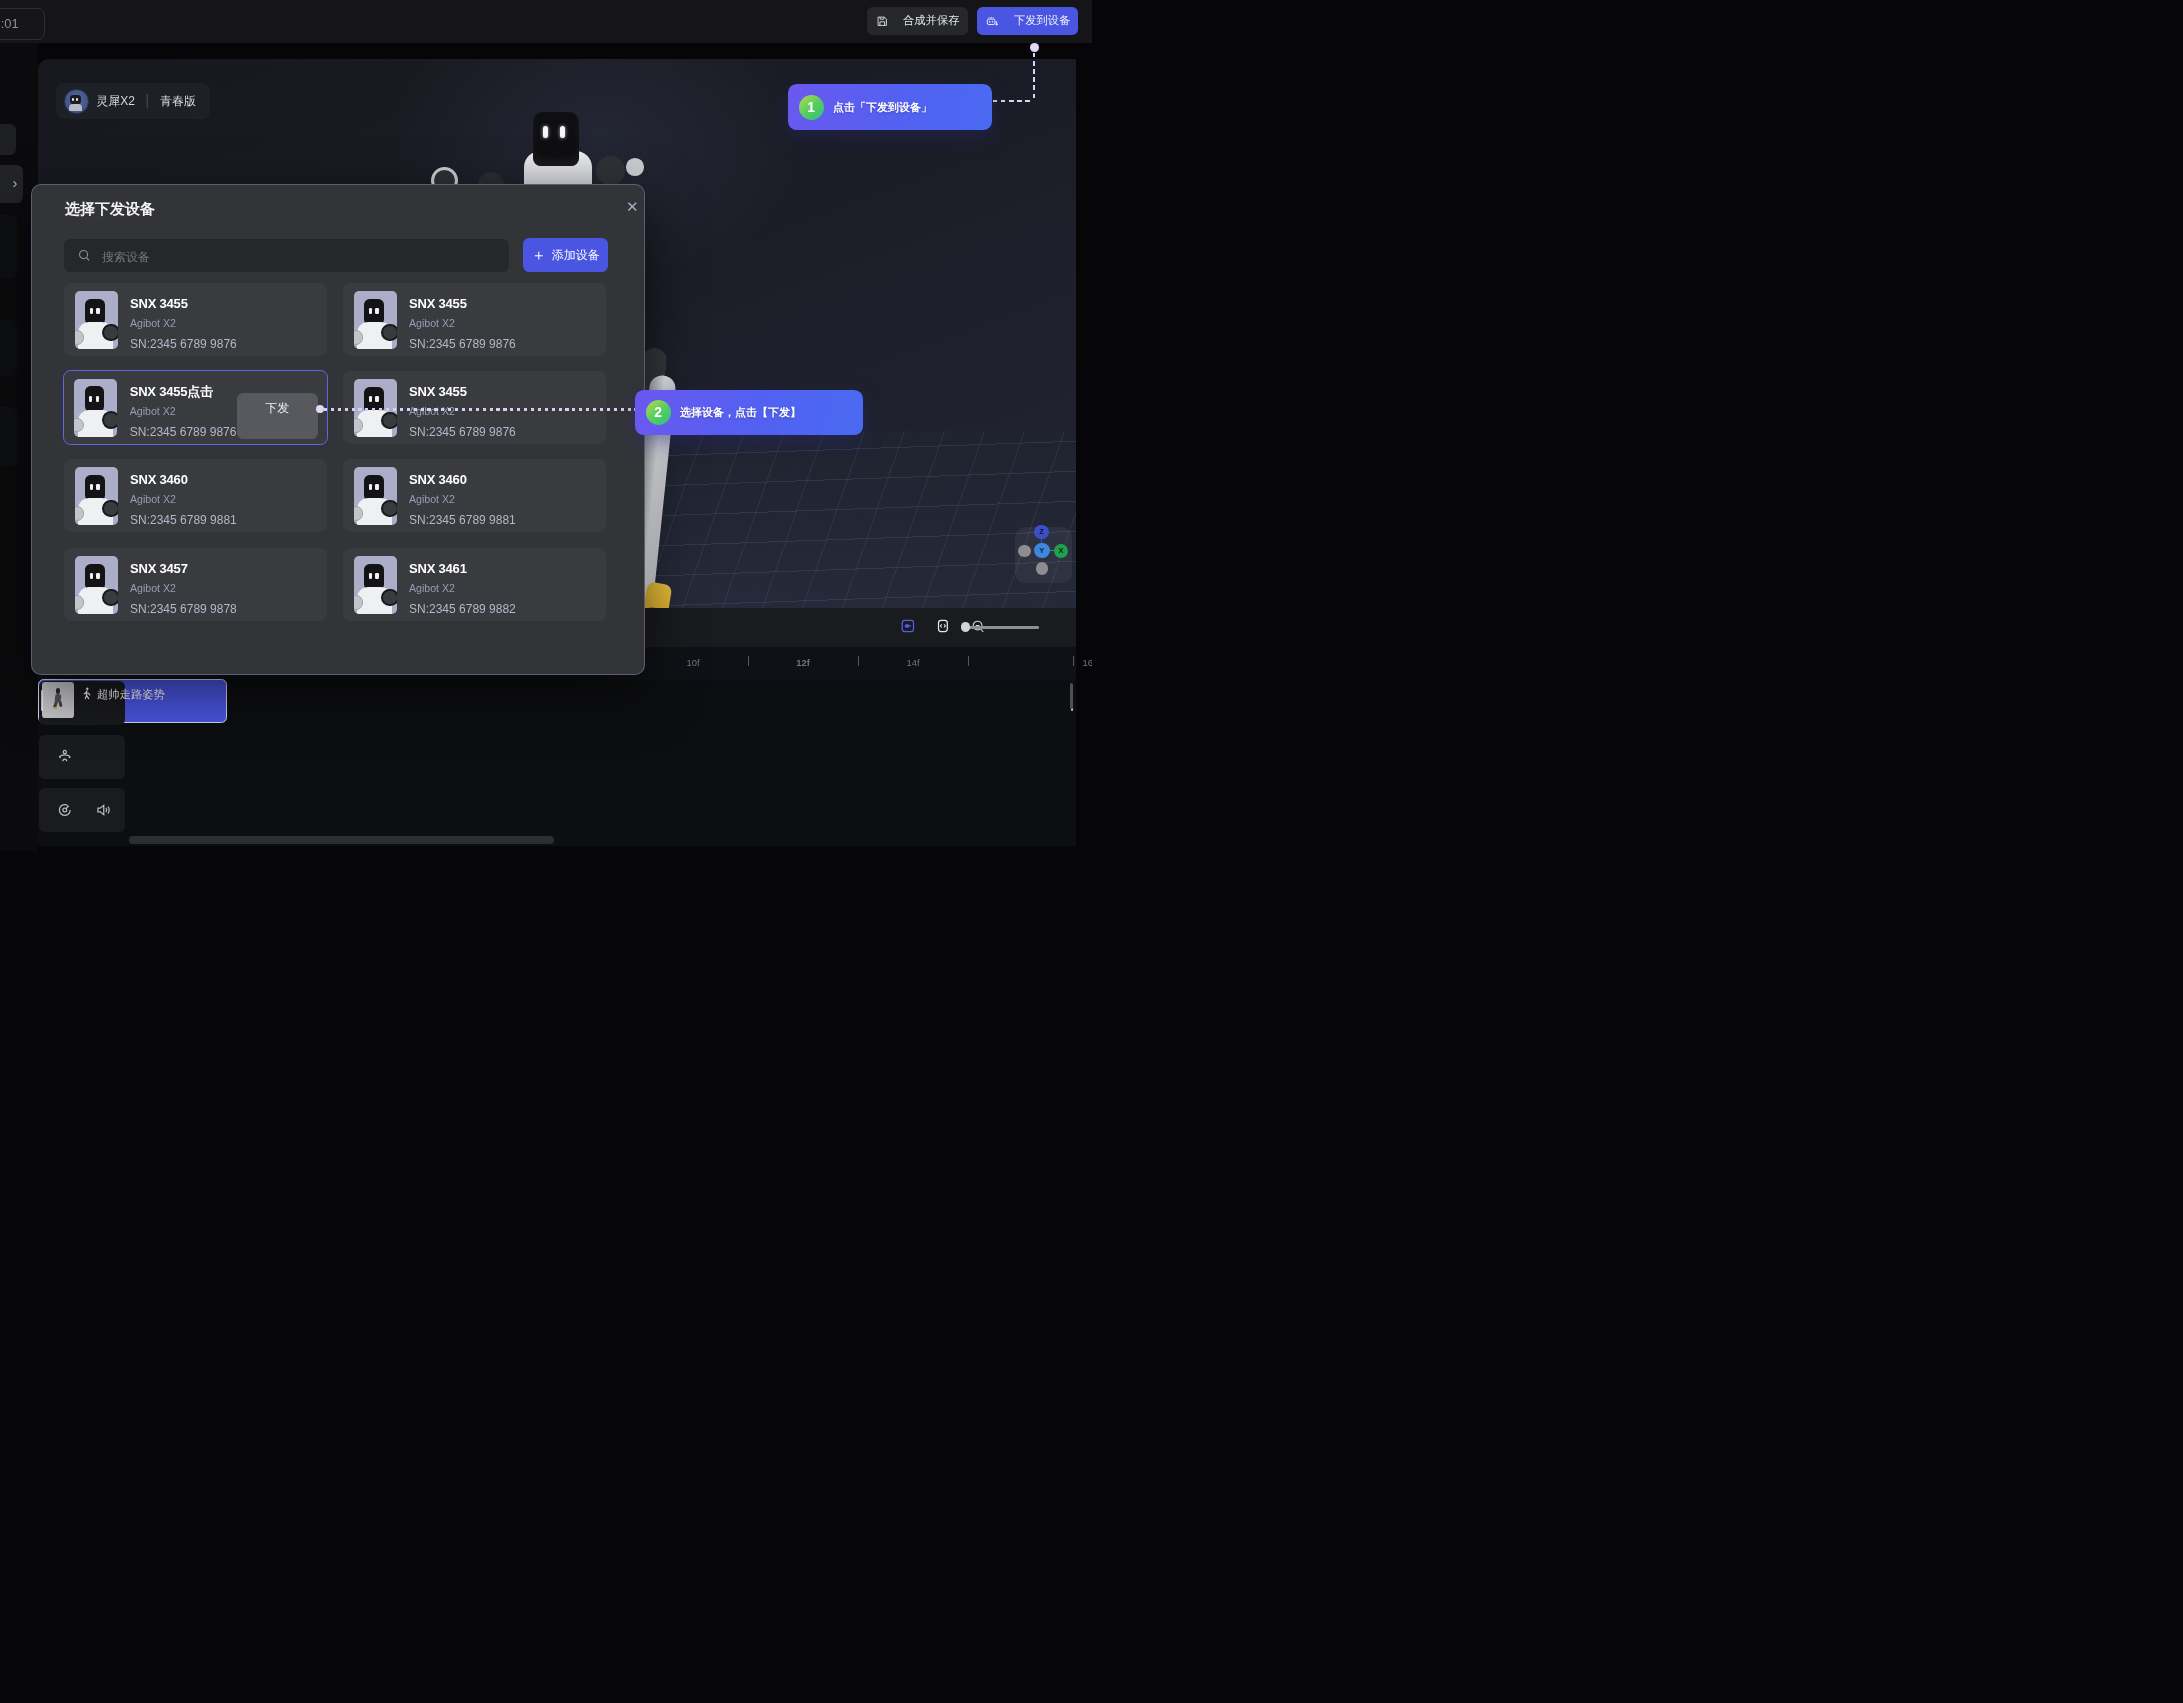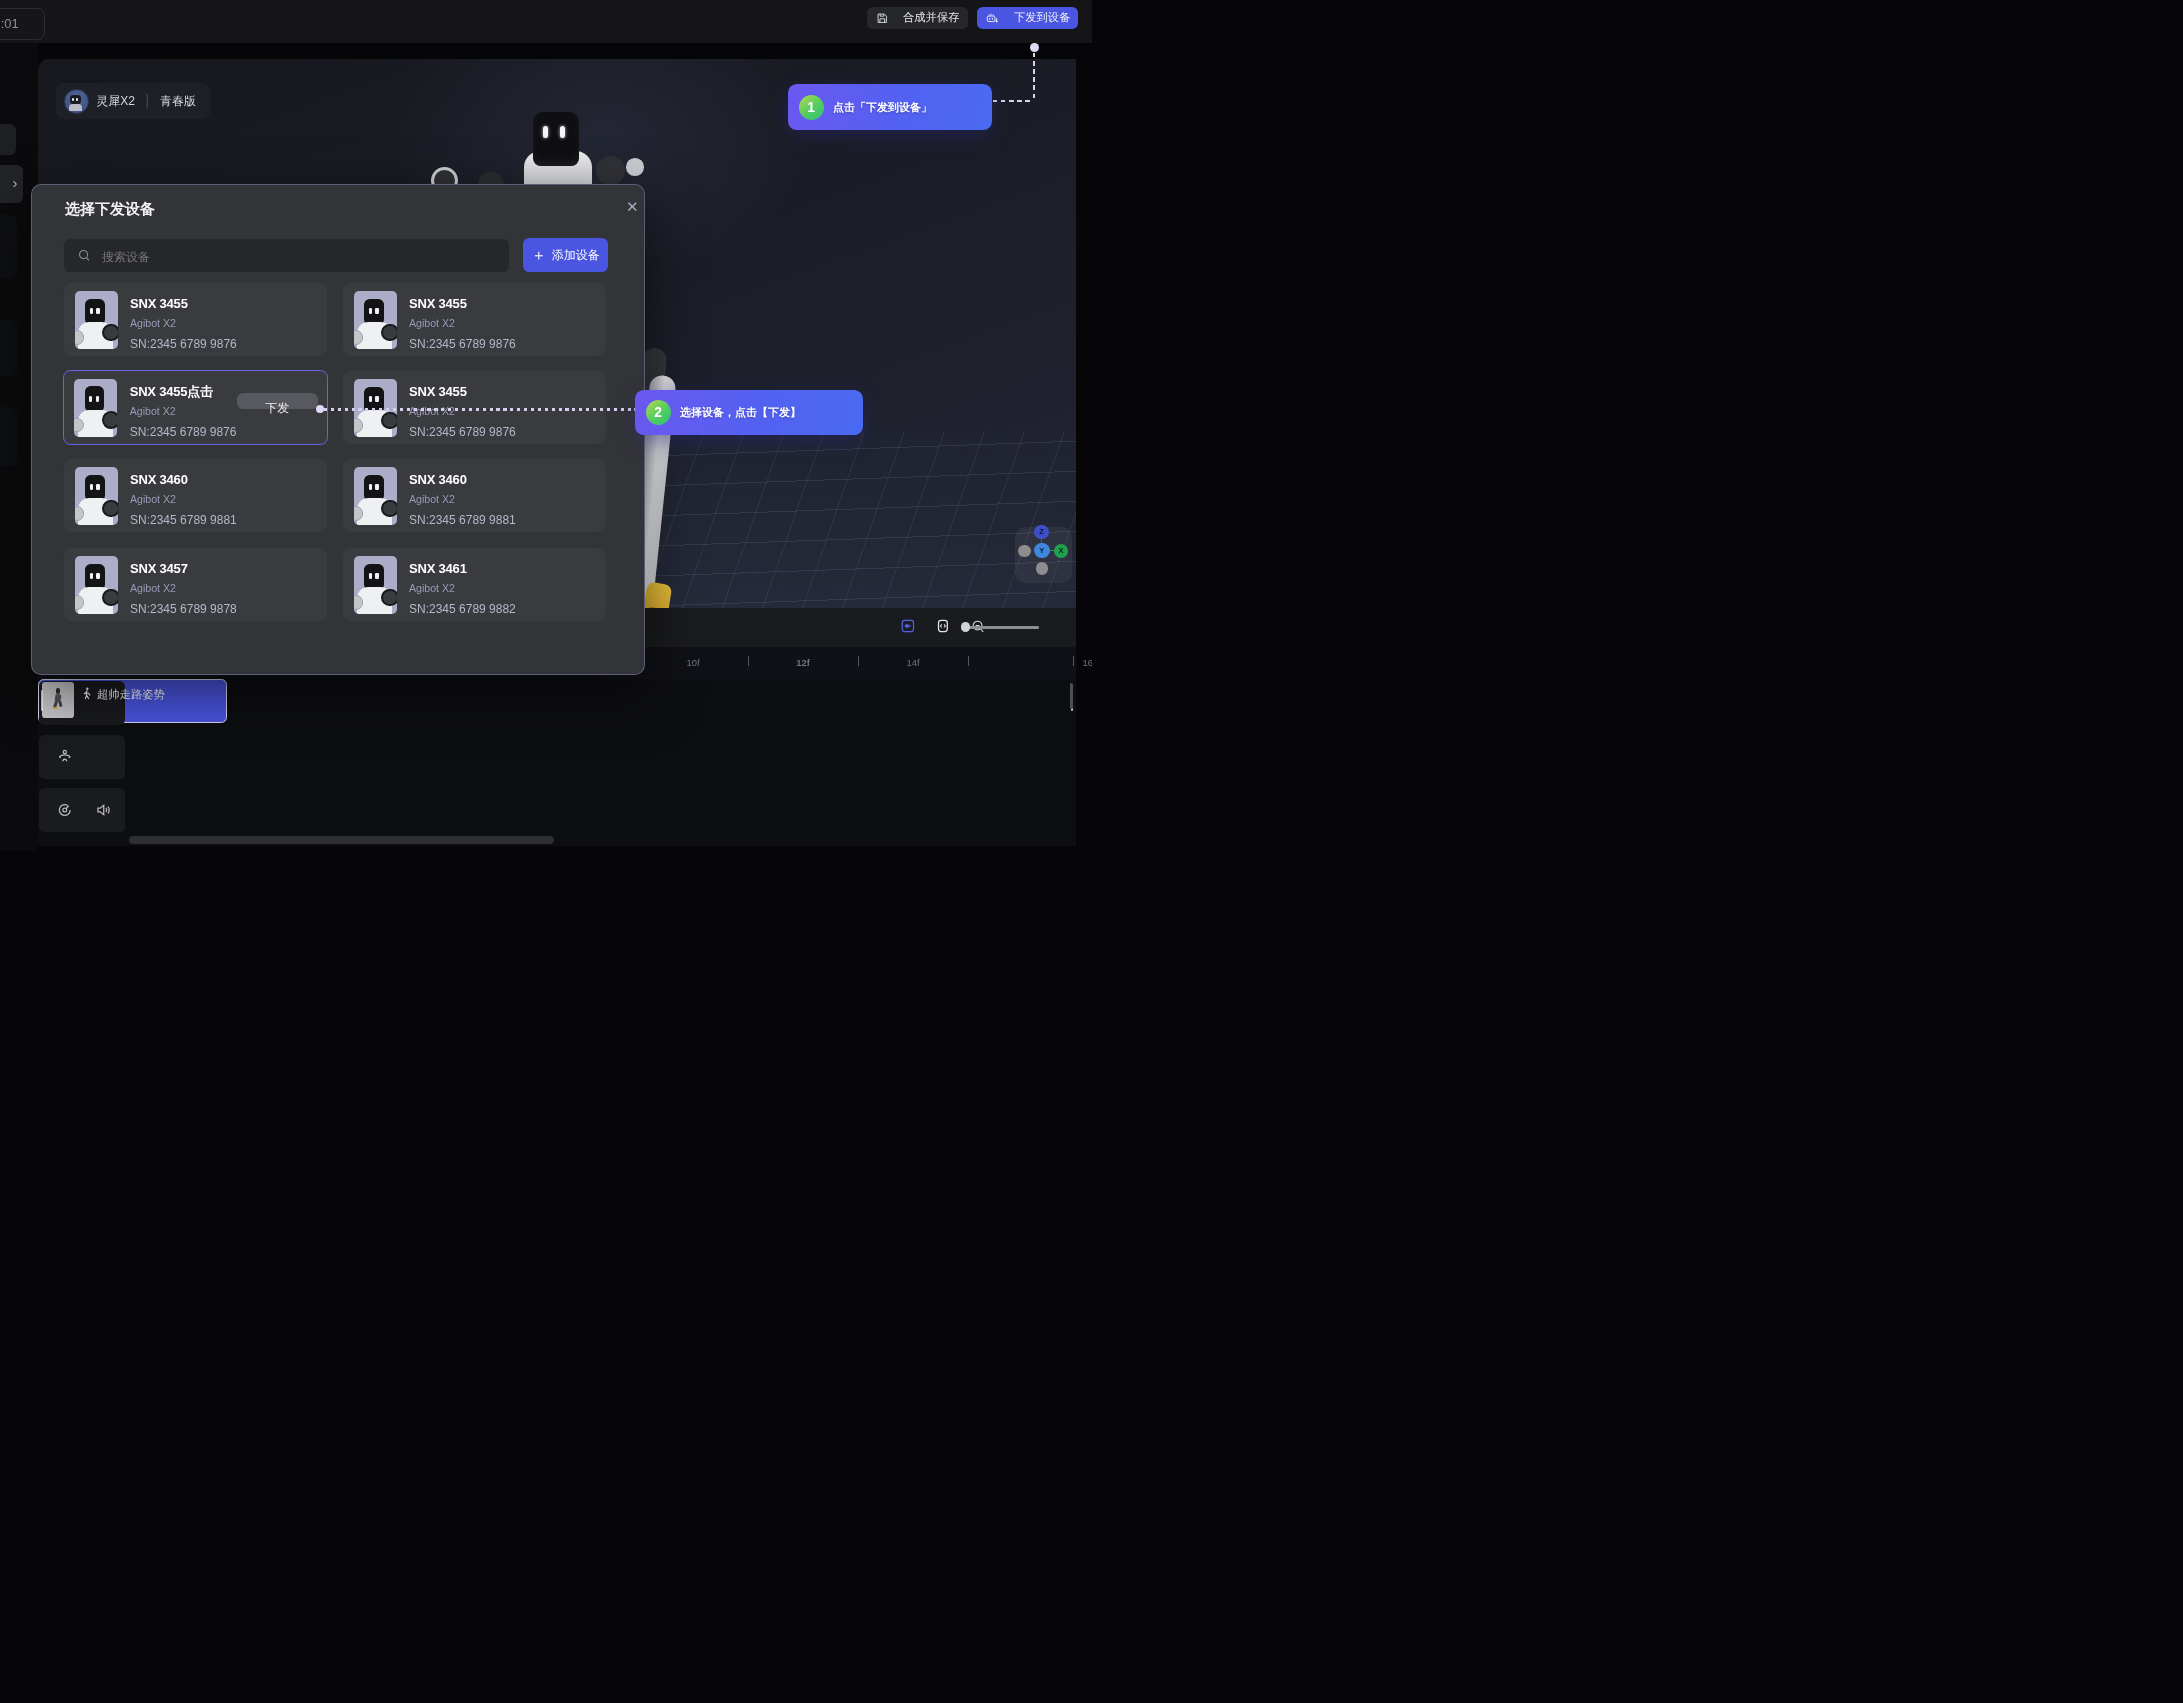--- a/index.html
+++ b/index.html
@@ -8,21 +8,21 @@
     background:#060608;
     font-family:"Liberation Sans","DejaVu Sans",sans-serif;
     -webkit-font-smoothing:antialiased;
   }
   .abs{position:absolute;}
 
   
   #topbar{left:0;top:0;width:1092px;height:43px;background:#151518;z-index:10;}
   #time-pill{left:-10px;top:7.5px;width:50px;height:30px;border:0.6px solid #2e2f34;border-radius:7.5px;
     background:#16161a;color:#8e8f95;font-size:13px;line-height:30px;padding-left:2.5px;}
-  .tb-btn{top:6.9px;height:22px;border-radius:5.6px;display:flex;align-items:center;justify-content:center;
+  .tb-btn{top:6.9px;height:28px;border-radius:5.6px;display:flex;align-items:center;justify-content:center;
     gap:15px;font-size:11.3px;cursor:pointer;}
   #save-btn{left:867px;width:101px;background:#26272b;color:#e8e8ea;}
   #deploy-btn{left:977px;width:101px;background:#4a55e2;color:#f2f3fa;}
   .tb-btn svg{display:block;}
 
   
   #sidebar{left:0;top:43px;width:38px;height:808px;background:#0b0b0d;z-index:1;}
   .sb-item{left:-12.5px;border-radius:6.3px;}
   #sb-box{top:81px;width:28px;height:31px;background:#1f2024;}
   #sb-expand{top:122px;width:30px;height:38px;background:#232428;color:#b7b8bc;
@@ -144,21 +144,21 @@
   .thumb{position:absolute;left:10.6px;top:8.1px;width:43px;height:58px;border-radius:5px;background:#acaec9;overflow:hidden;}
   .thumb .head{position:absolute;left:10.6px;top:7.5px;width:19.4px;height:26px;border-radius:5.6px;background:#141417;}
   .thumb .head i{position:absolute;top:9.4px;width:3.1px;height:6.3px;border-radius:1.3px;background:#f0f1f3;}
   .thumb .head i.l{left:4.4px;} .thumb .head i.r{left:11.3px;}
   .thumb .body{position:absolute;left:3.8px;top:31px;width:35px;height:32.5px;border-radius:11.3px 11.3px 0 0;background:#eef0f2;}
   .thumb .lens{position:absolute;left:27.5px;top:32.5px;width:13.8px;height:13.8px;border-radius:50%;background:#3a3b3f;border:2.5px solid #181a1d;}
   .thumb .lens2{position:absolute;left:-5px;top:39px;width:12.5px;height:12.5px;border-radius:50%;background:#c4c5c9;border:1.9px solid #9fa1b5;}
   .d-name{position:absolute;left:66px;top:12.5px;font-size:13px;font-weight:bold;color:#fff;letter-spacing:-0.2px;}
   .d-model{position:absolute;left:66px;top:34px;font-size:10.6px;color:#999bb6;}
   .d-sn{position:absolute;left:66px;top:54px;font-size:12px;color:#b6b7c8;}
-  #card-deploy{position:absolute;left:173px;top:22.5px;width:81px;height:16px;background:#58595e;border-radius:6.3px;
+  #card-deploy{position:absolute;left:173px;top:22.5px;width:81px;height:46px;background:#58595e;border-radius:6.3px;
      color:#eeeef0;font-size:12px;text-align:center;line-height:31px;cursor:pointer;}
 
   
   .conn{z-index:30;}
   #conn1-dot{left:1030px;top:43px;width:8.8px;height:8.8px;border-radius:50%;background:#e2d9f6;}
   #conn1-v{left:1033px;top:53px;width:1.9px;height:48px;
      background:repeating-linear-gradient(to bottom,#dcd2f4 0 4.4px,transparent 4.4px 8.1px);}
   #conn1-h{left:993px;top:100px;width:41px;height:1.9px;
      background:repeating-linear-gradient(to right,#dcd2f4 0 4.4px,transparent 4.4px 8.1px);}
   #conn2-dot{left:316px;top:405px;width:8.1px;height:8.1px;border-radius:50%;background:#e2d9f6;}

